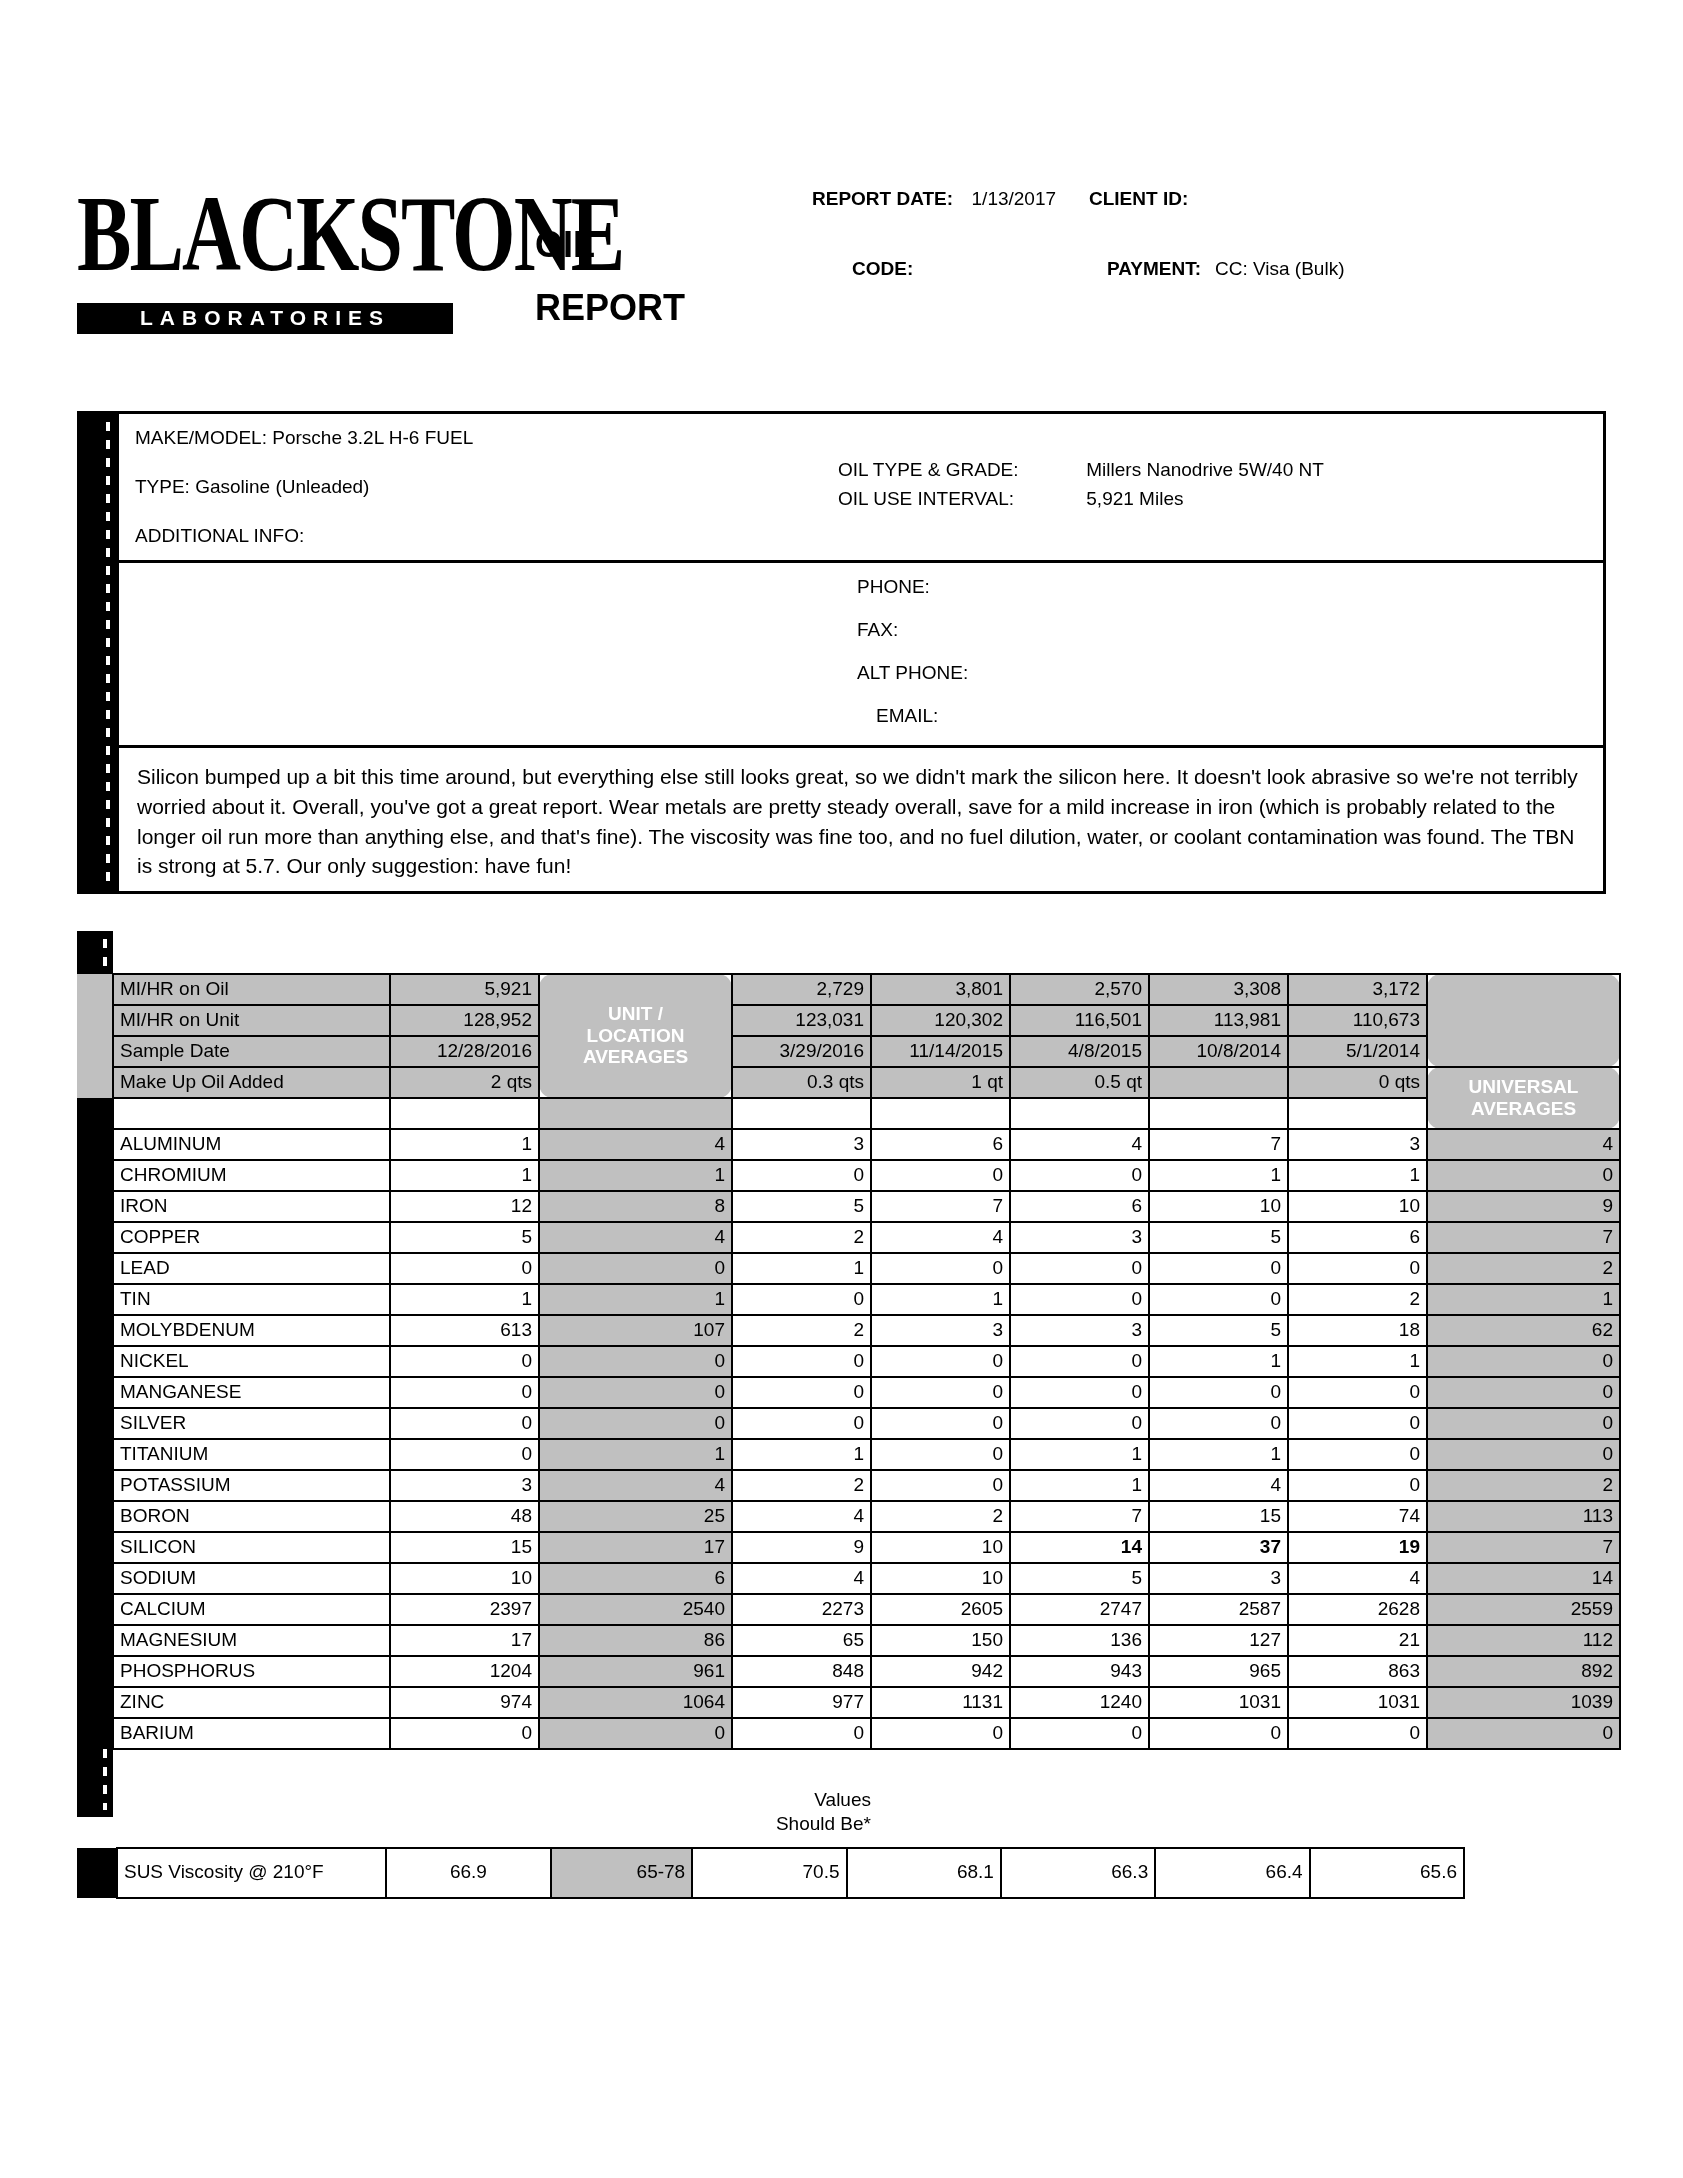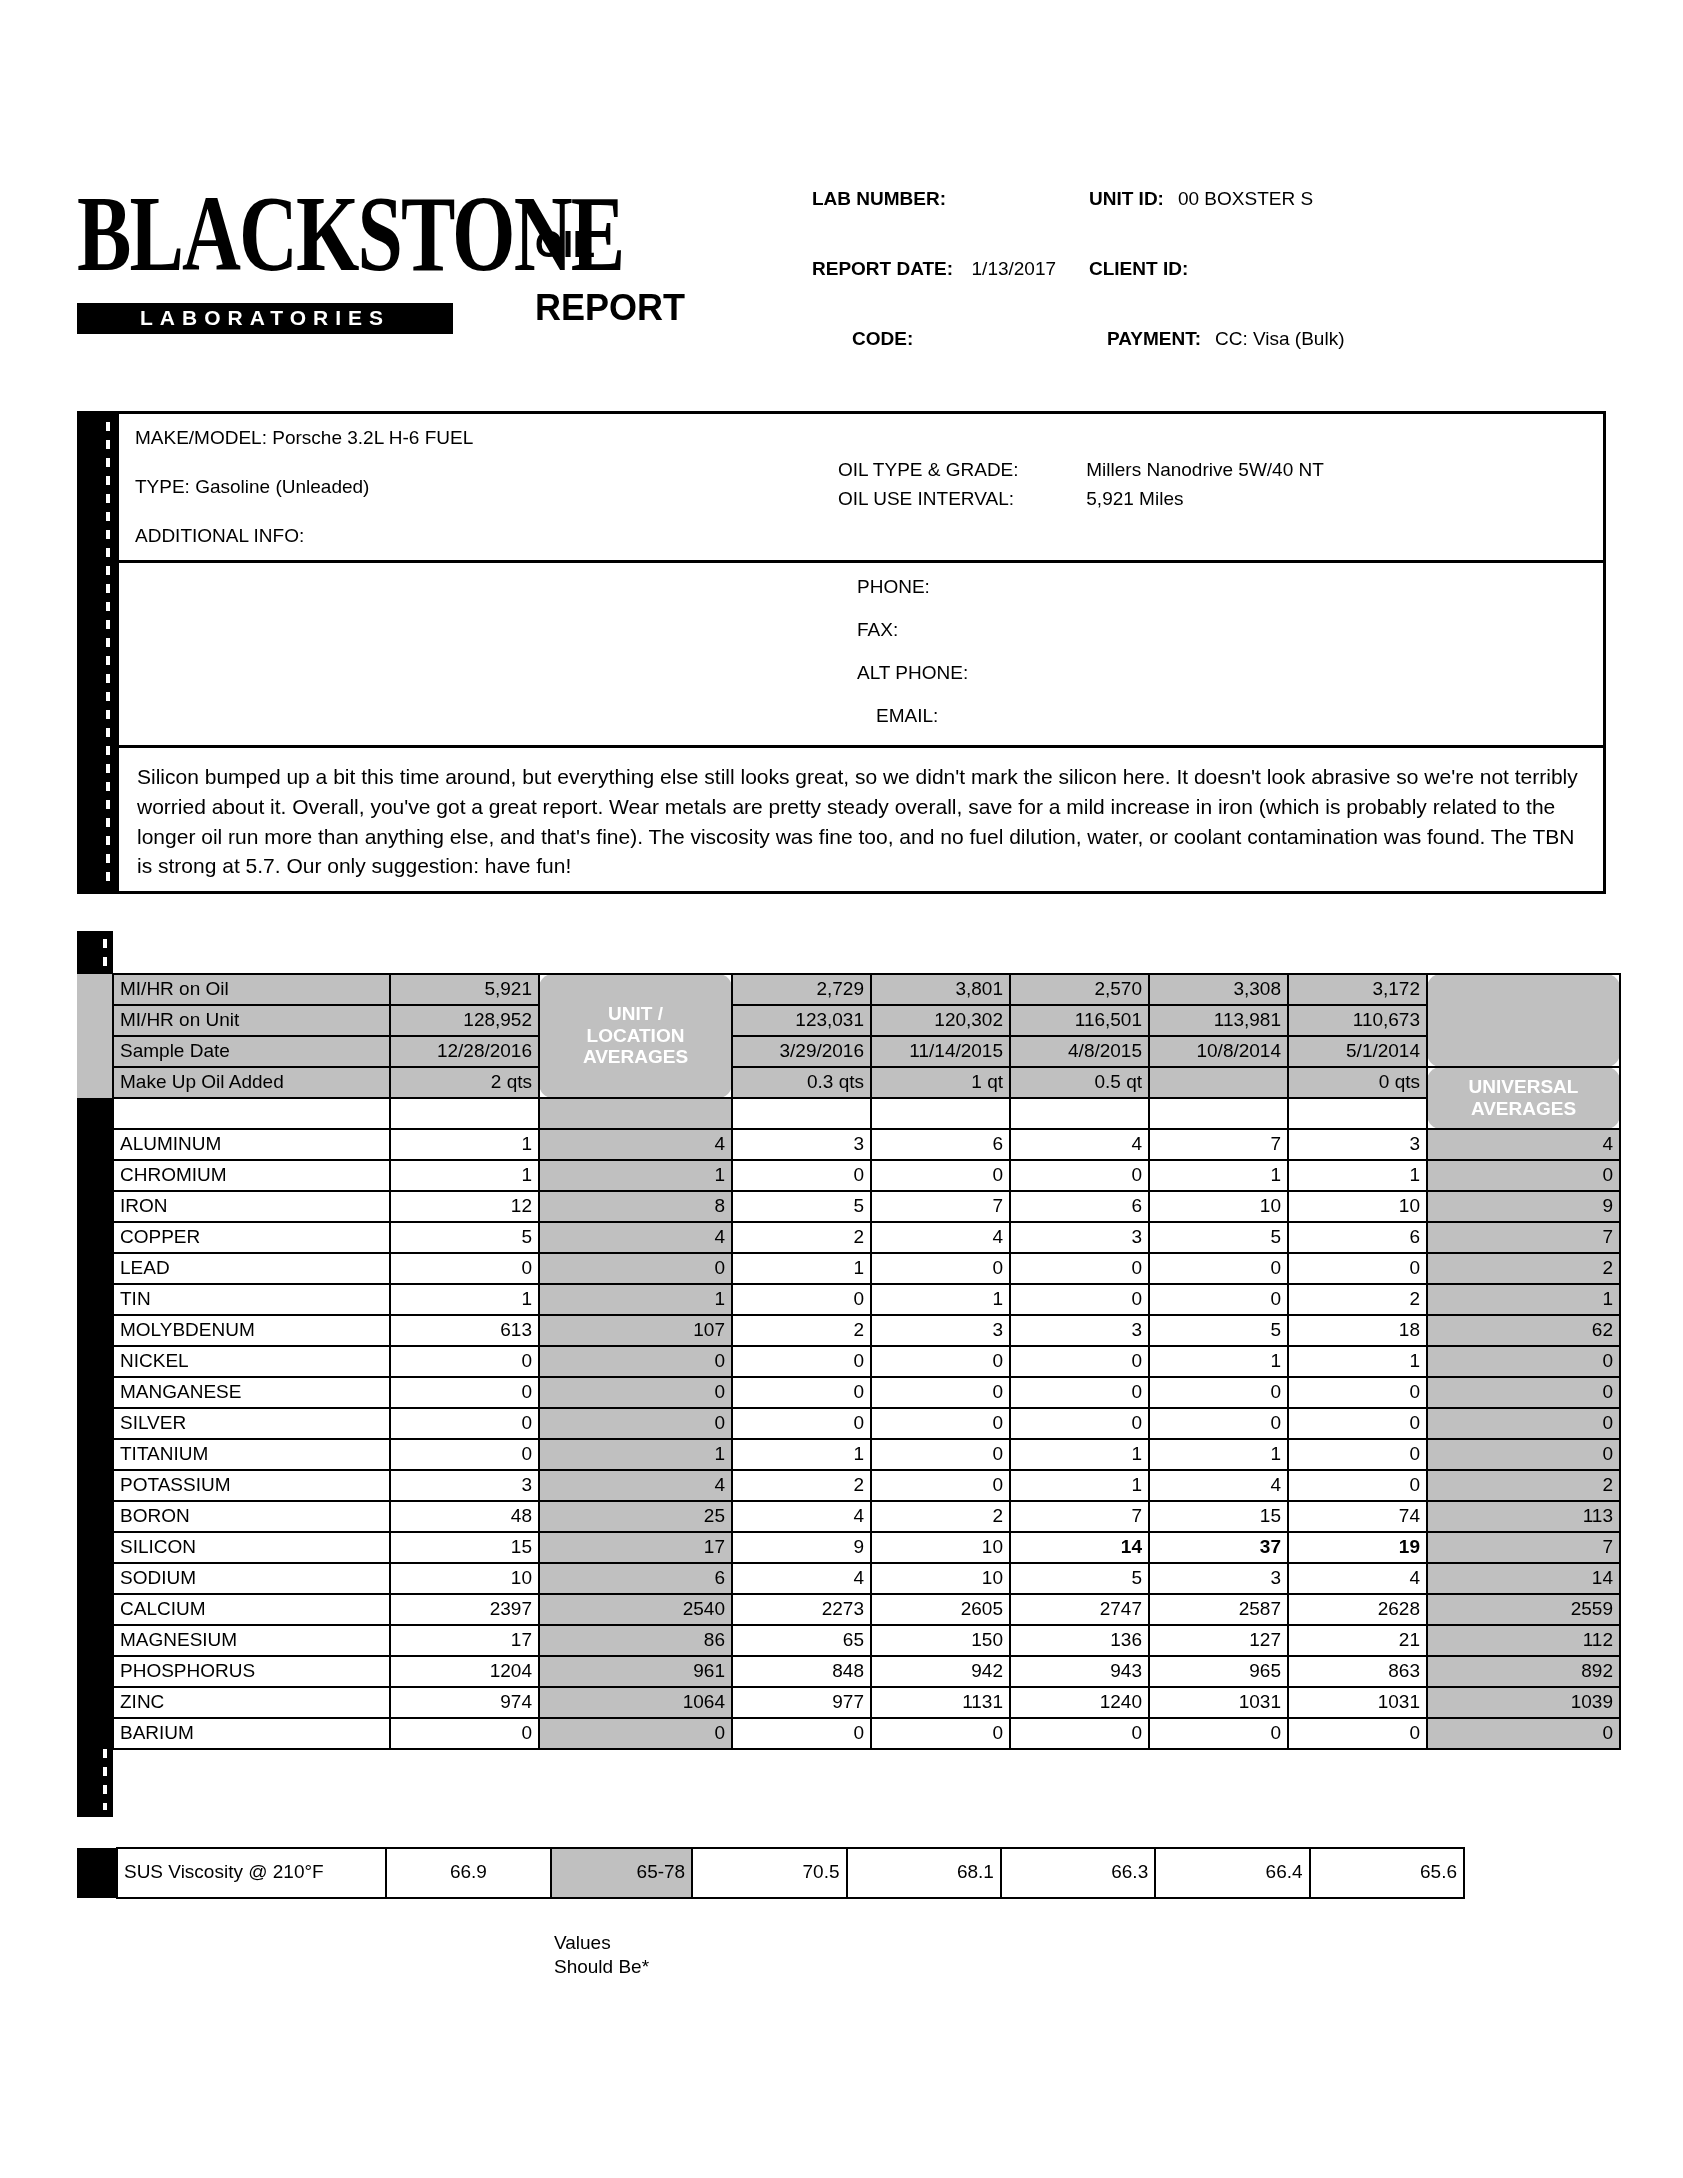--- a/index.html
+++ b/index.html
@@ -121,22 +121,22 @@
     width: 36px; height: 886px; background: #000;
   }
   .spine-dash {
     position: absolute; left: 103px; top: 939px;
     width: 4px; height: 871px;
     background: repeating-linear-gradient(#fff 0 9px, #000 9px 18px);
   }
 
   
   .vsb {
-    position: absolute; left: 554px; top: 1931px;
-    width: 317px; text-align: left;
+    position: absolute; left: 554px; top: 1788px;
+    width: 317px; text-align: right;
     font-size: 19px; line-height: 1.25;
   }
   .visc-wrap { position: absolute; left: 77px; top: 1847px; width: 1388px; }
   table.visc { border-collapse: collapse; width: 100%; table-layout: fixed; }
   table.visc td {
     font-size: 19px; padding: 10px 6px 12px 6px; height: 50px;
     border: 2px solid #000; background: #fff; vertical-align: middle;
   }
   .v-spine { width: 36px; background: #000 !important; border: none !important; }
   .v-label { width: 242px; text-align: left; }
@@ -155,30 +155,20 @@
       <div class="logo-black">BLACKSTONE</div>
       <div class="logo-sub">LABORATORIES</div>
     </div>
 
     <div class="oil-report">
       <div>OIL</div>
       <div>REPORT</div>
     </div>
 
     <div class="hdr-grid">
-      <div class="hdr-row">
-        <div class="hdr-c1">
-          <span class="hdr-lbl">LAB NUMBER:</span>
-          <span class="hdr-val"></span>
-        </div>
-        <div class="hdr-c2">
-          <span class="hdr-lbl">UNIT ID:</span>
-          <span class="hdr-val">00 BOXSTER S</span>
-        </div>
-      </div>
       <div class="hdr-row">
         <div class="hdr-c1">
           <span class="hdr-lbl">REPORT DATE:</span>
           <span class="hdr-val">1/13/2017</span>
         </div>
         <div class="hdr-c2">
           <span class="hdr-lbl">CLIENT ID:</span>
           <span class="hdr-val"></span>
         </div>
       </div>

